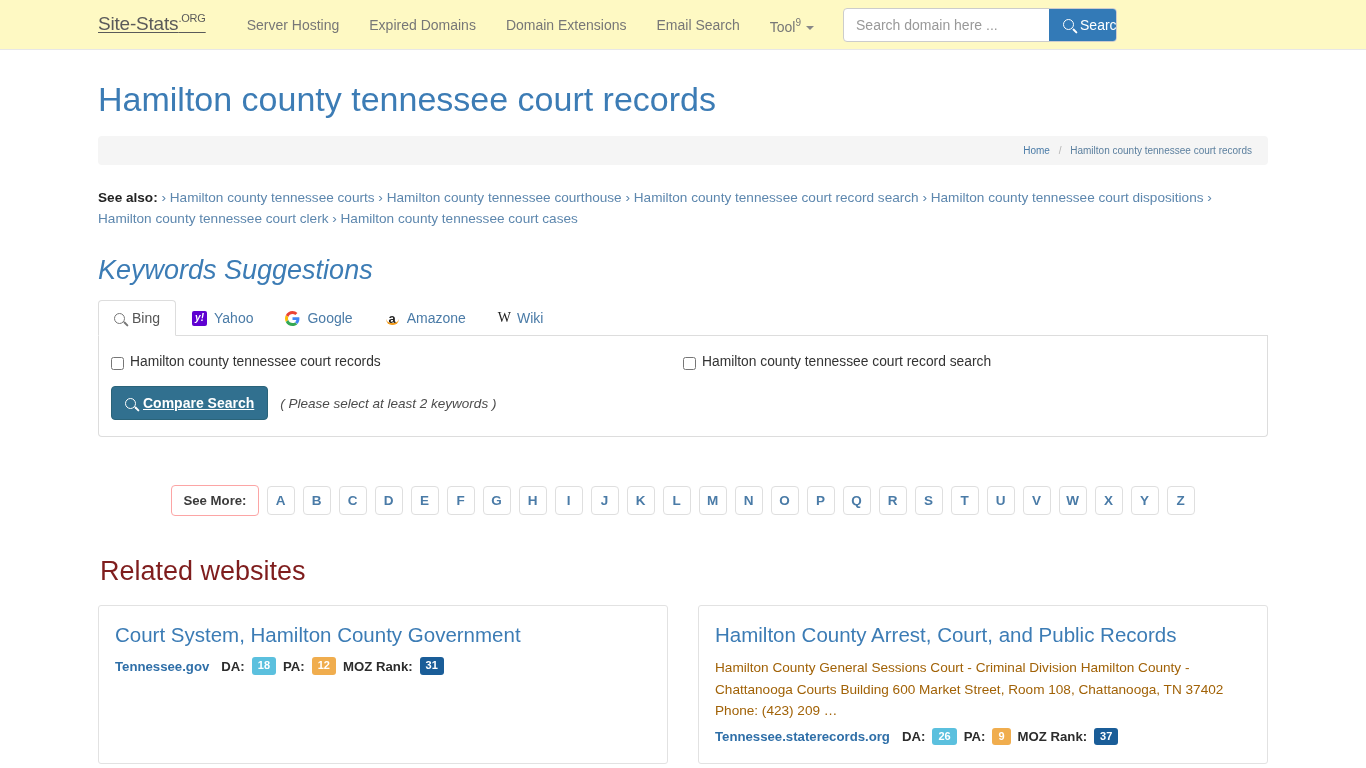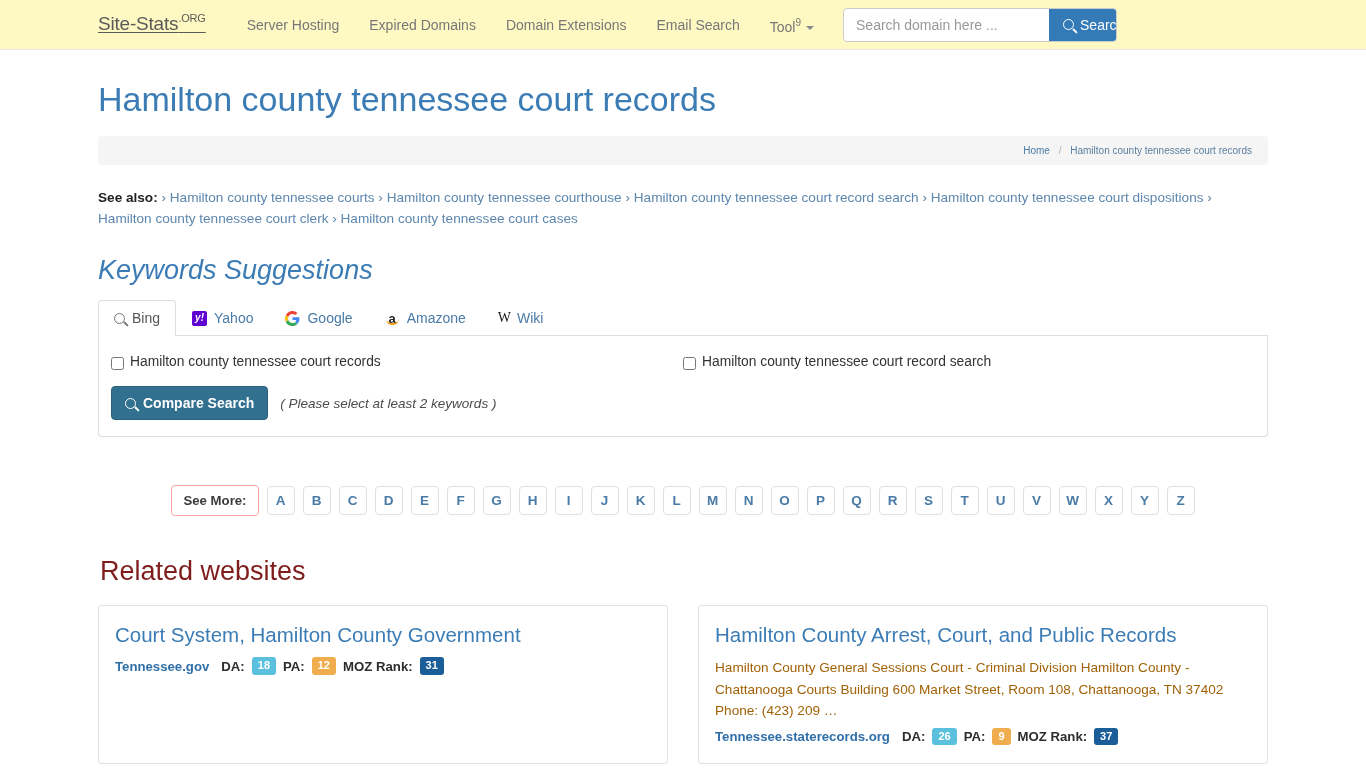--- a/index.html
+++ b/index.html
@@ -271,20 +271,21 @@
     border: 1px solid #2a6379;
     border-radius: 4px;
     font-size: 14px;
     font-family: "Liberation Sans", sans-serif;
     padding: 8px 13px;
     display: inline-flex;
     align-items: center;
     gap: 7px;
     cursor: pointer;
     font-weight: bold;
+    text-decoration: underline;
   }
   .hint {
     font-style: italic;
     font-size: 13.5px;
     color: #4c4c4c;
   }
 
   
   .seemore-row {
     display: flex;

